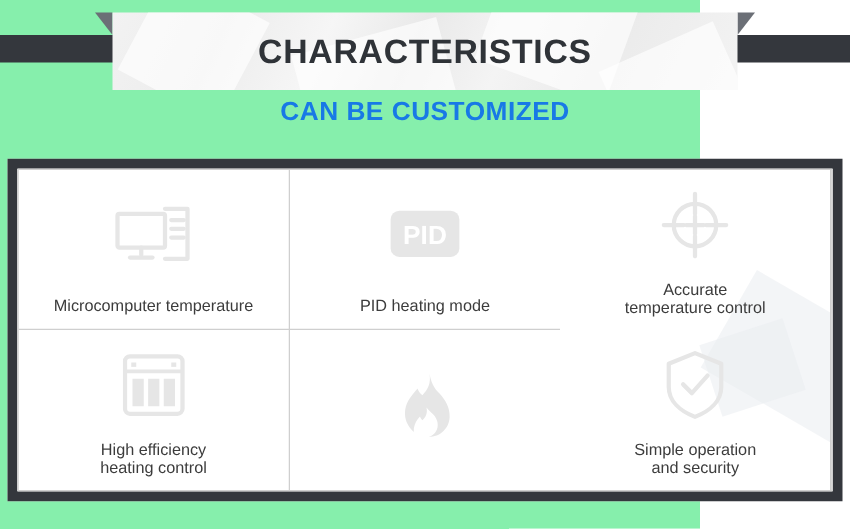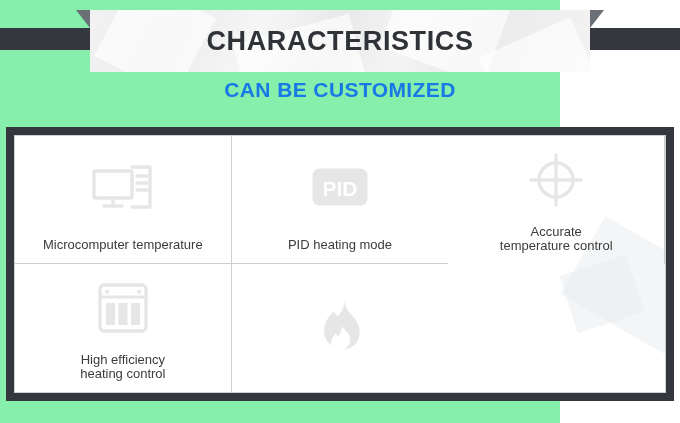--- a/index.html
+++ b/index.html
@@ -268,16 +268,26 @@
             <path fill="#e6e6e6" d="M26.5 1.5c1.6 8.4-1.4 13.1-5.6 17.6-3.1-2.2-3.8-5.3-3.8-5.3
                C12.8 18.7 8.2 23.9 7.2 30.6 5.6 41.4 13 51 23.4 52.4c10.4 1.4 18.9-5.8 19.3-15.8
                .3-7.9-3.6-13.7-7.7-18.4-3-3.4-6.6-6.1-8.5-16.7z"></path>
             <path fill="#ffffff" d="M24.2 28.9c1 4.9-.7 7.6-3.2 10.2-1.6-1.2-2-2.9-2-2.9
                -2.4 2.7-4.4 5.6-4.9 9.4-.3 2.2.2 4.2 1.3 5.8 2.5 1.4 5.4 1.9 8.4 1.6
                4.8-.6 8.2-3.7 9.2-8.1.8-3.7-.6-7-2.8-9.8-1.7-2-4-3.6-6-6.2z"></path>
           </svg>
         </div>
       </div>
 
+      <div class="cell">
+        <div class="cell-icon">
+          <svg width="50" height="56" viewBox="0 0 50 56" fill="none" stroke="#e6e6e6" stroke-width="3.4" stroke-linecap="round" stroke-linejoin="round">
+            <path d="M25 2.5 L46 11 v18.5c0 11.5-9.4 19.5-21 24-11.6-4.5-21-12.5-21-24V11z"></path>
+            <path d="M15.5 27.5 L22.5 34.5 L35 20.5"></path>
+          </svg>
+        </div>
+        <div class="cell-label">Simple operation
+and security</div>
+      </div>
 
     </div>
   </div>
 </div>
 
 </body></html>

